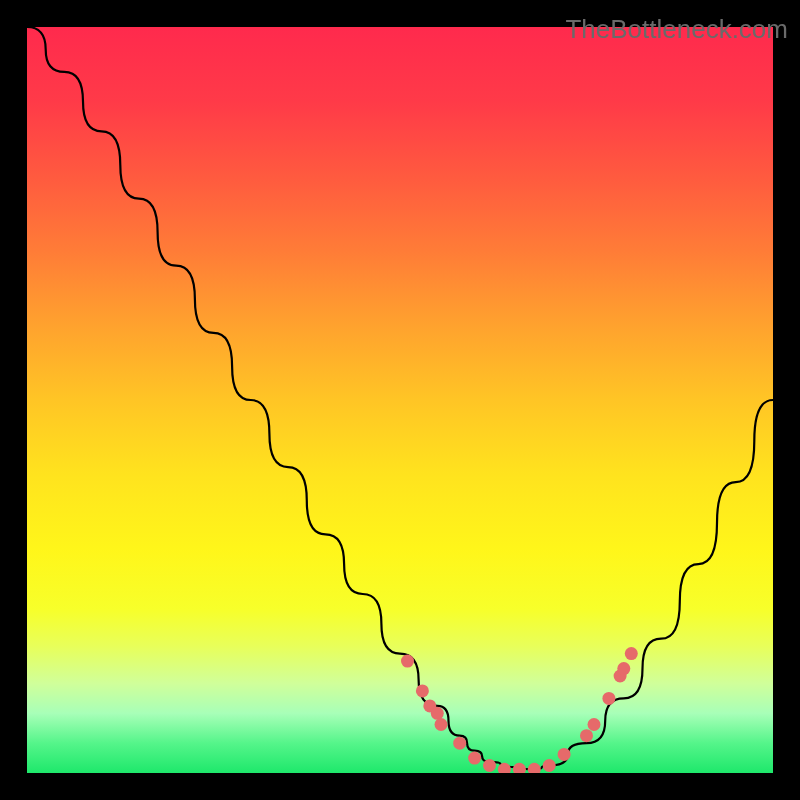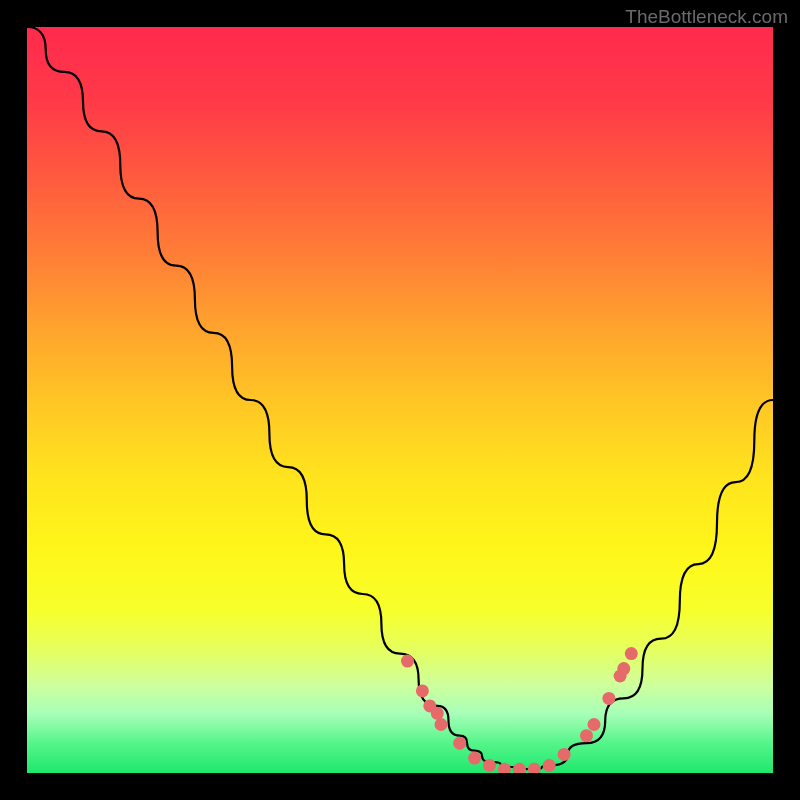--- a/index.html
+++ b/index.html
@@ -1,17 +1,17 @@
 <!DOCTYPE html>
 <html><head>
 <meta charset="utf-8">
 <style>
   * { margin: 0; padding: 0; box-sizing: border-box; }
   body { width: 800px; height: 800px; background: #000; position: relative; font-family: Arial, sans-serif; }
-  .watermark { position: absolute; top: 6px; right: 12px; color: #6a6a6a; font-size: 19px; font-weight: 500; z-index: 10; }
+  .watermark { position: absolute; top: 14px; right: 12px; color: #6a6a6a; font-size: 26px; font-weight: 500; z-index: 10; }
   .plot-area { position: absolute; left: 27px; top: 27px; width: 746px; height: 746px; overflow: hidden; }
   .gradient-bg { position: absolute; inset: 0; background: linear-gradient(to bottom,
     #ff2a4d 0%,
     #ff3a48 10%,
     #ff5a3f 20%,
     #ff7c37 30%,
     #ffa22e 40%,
     #ffc525 50%,
     #ffe31e 60%,
     #fff61a 70%,

